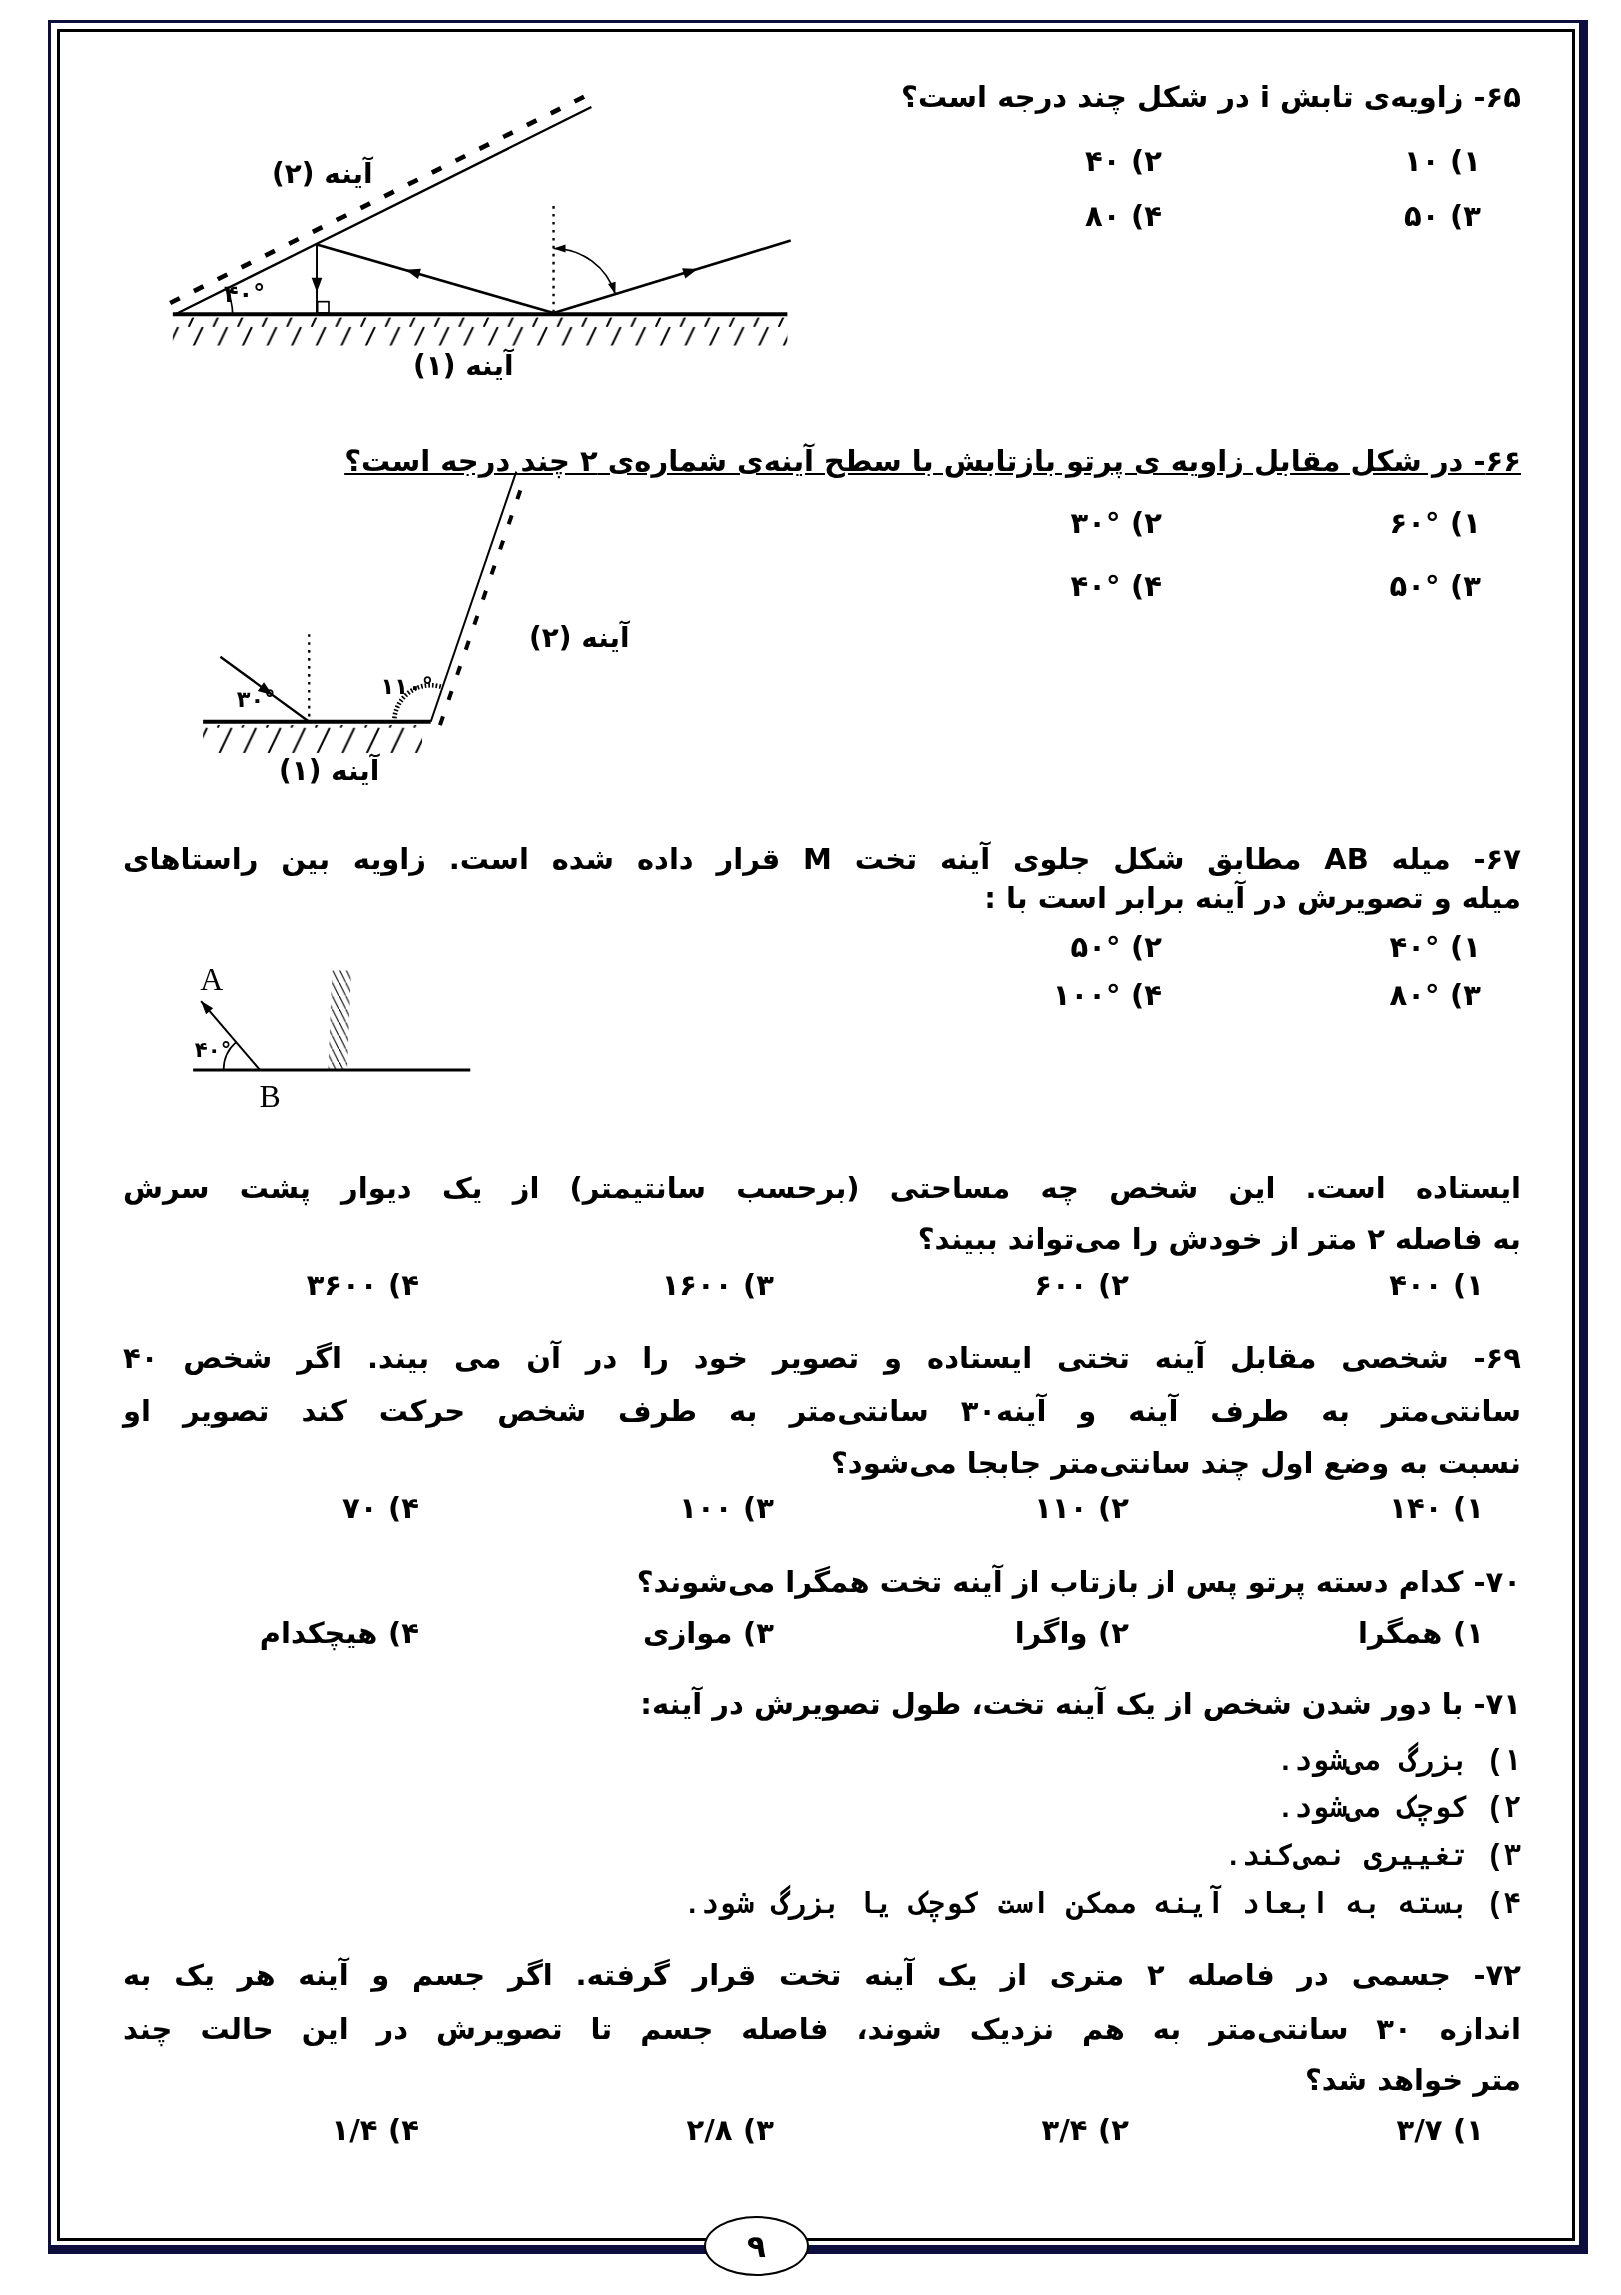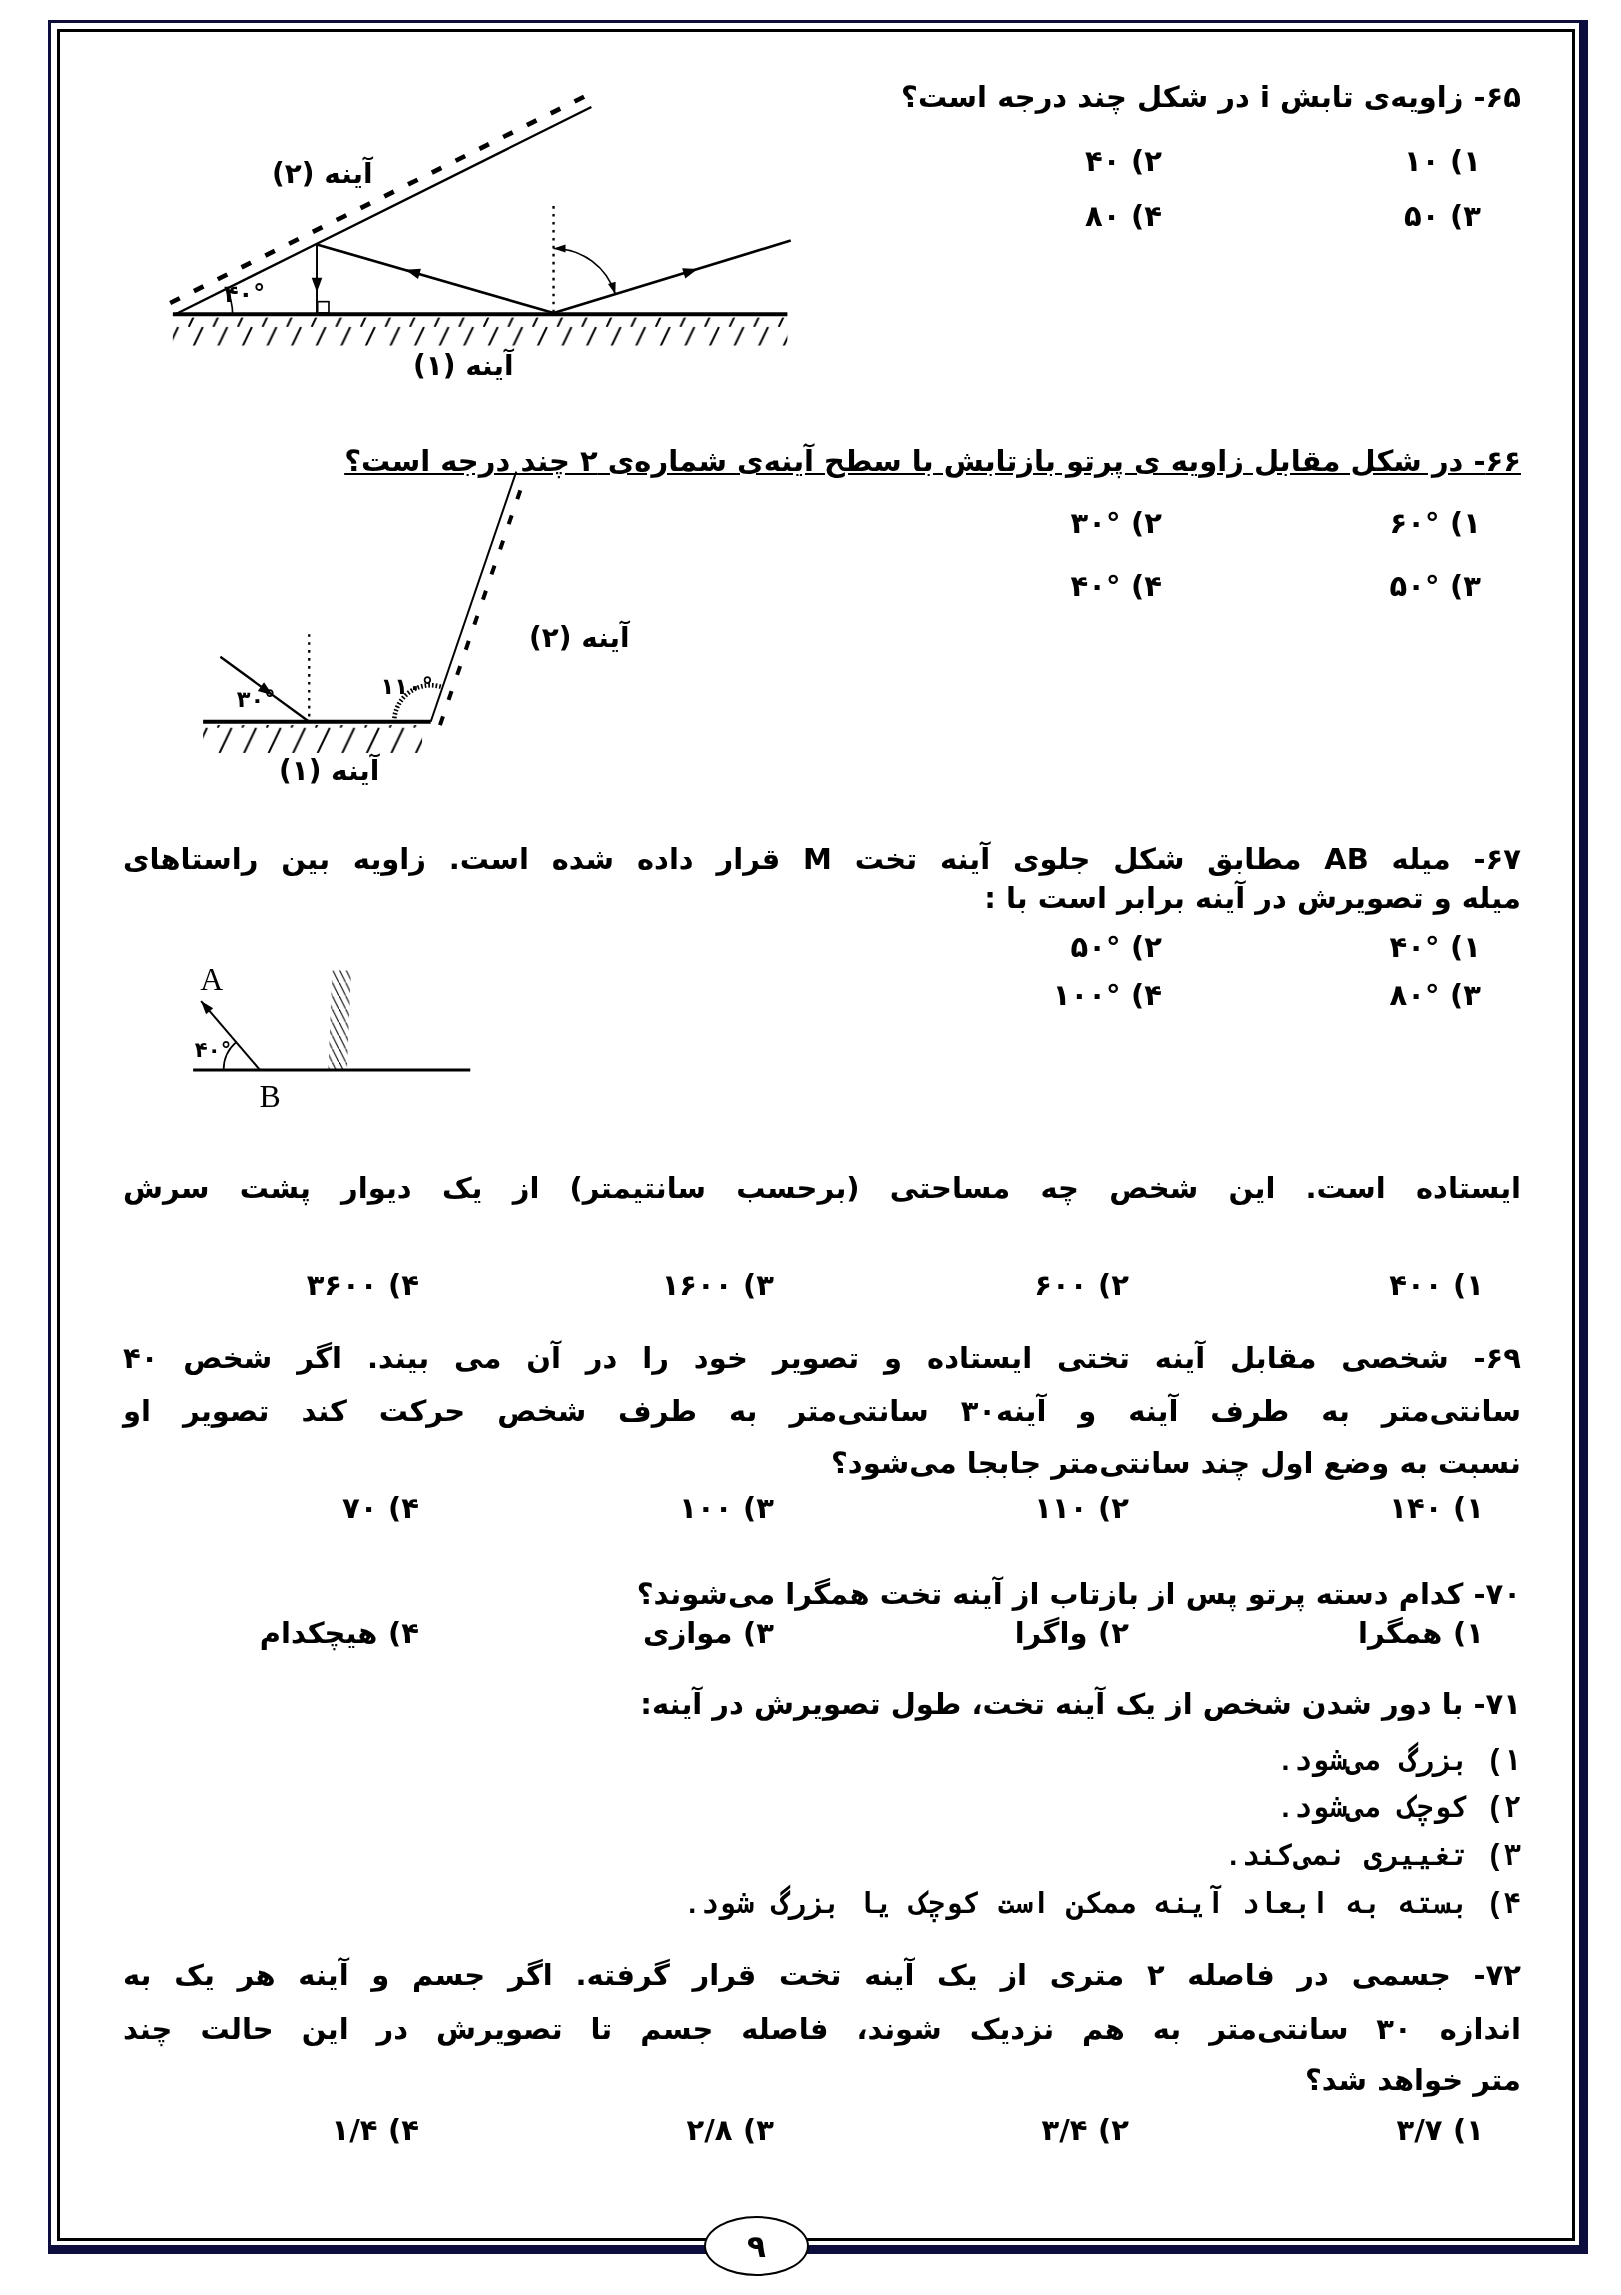--- a/index.html
+++ b/index.html
@@ -150,38 +150,39 @@
     <polygon points="220,22 248,22 242,172 214,172" fill="url(#mh3)"></polygon>
     <line x1="111" y1="172" x2="22" y2="68" stroke="#000" stroke-width="3"></line>
     <polygon points="0,0 -20,7 -20,-7" transform="translate(22,68) rotate(230)"></polygon>
     <path d="M 56,172 A 55 55 0 0 1 75,130" fill="none" stroke="#000" stroke-width="2.5"></path>
     <text x="40" y="152" font-size="32" text-anchor="middle">۴۰°</text>
     <text class="latin" x="38" y="52" font-size="48" text-anchor="middle">A</text>
     <text class="latin" x="126" y="228" font-size="48" text-anchor="middle">B</text>
   </svg>
 
   <div class="qline stretch" style="top:1168px;">ایستاده است. این شخص چه مساحتی (برحسب سانتیمتر) از یک دیوار پشت سرش</div>
+  <div class="qline" style="top:1219px;">به فاصله ۲ متر از خودش را می‌تواند ببیند؟</div>
   <div class="opts4" style="top:1265px;">
     <span class="opt"><span class="num">۱)</span><span class="val" dir="ltr">۴۰۰</span></span>
     <span class="opt"><span class="num">۲)</span><span class="val" dir="ltr">۶۰۰</span></span>
     <span class="opt"><span class="num">۳)</span><span class="val" dir="ltr">۱۶۰۰</span></span>
     <span class="opt"><span class="num">۴)</span><span class="val" dir="ltr">۳۶۰۰</span></span>
   </div>
 
   <div class="qline stretch" style="top:1338px;">۶۹- شخصی مقابل آینه تختی ایستاده و تصویر خود را در آن می بیند. اگر شخص ۴۰</div>
   <div class="qline stretch" style="top:1391px;">سانتی‌متر به طرف آینه و آینه۳۰ سانتی‌متر به طرف شخص حرکت کند تصویر او</div>
   <div class="qline" style="top:1443px;">نسبت به وضع اول چند سانتی‌متر جابجا می‌شود؟</div>
   <div class="opts4" style="top:1488px;">
     <span class="opt"><span class="num">۱)</span><span class="val" dir="ltr">۱۴۰</span></span>
     <span class="opt"><span class="num">۲)</span><span class="val" dir="ltr">۱۱۰</span></span>
     <span class="opt"><span class="num">۳)</span><span class="val" dir="ltr">۱۰۰</span></span>
     <span class="opt"><span class="num">۴)</span><span class="val" dir="ltr">۷۰</span></span>
   </div>
 
-  <div class="qline" style="top:1562px;margin-top:12px;">۷۰- کدام دسته پرتو پس از بازتاب از آینه تخت همگرا می‌شوند؟</div>
+  <div class="qline" style="top:1562px;">۷۰- کدام دسته پرتو پس از بازتاب از آینه تخت همگرا می‌شوند؟</div>
   <div class="opts4" style="top:1613px;">
     <span class="opt"><span class="num">۱)</span><span class="val">همگرا</span></span>
     <span class="opt"><span class="num">۲)</span><span class="val">واگرا</span></span>
     <span class="opt"><span class="num">۳)</span><span class="val">موازی</span></span>
     <span class="opt"><span class="num">۴)</span><span class="val">هیچکدام</span></span>
   </div>
 
   <div class="qline" style="top:1684px;">۷۱- با دور شدن شخص از یک آینه تخت، طول تصویرش در آینه:</div>
   <div class="q71opt" style="top:1742px;"><span class="num">۱)</span> <span class="val">بزرگ می‌شود.</span></div>
   <div class="q71opt" style="top:1789px;"><span class="num">۲)</span> <span class="val">کوچک می‌شود.</span></div>

